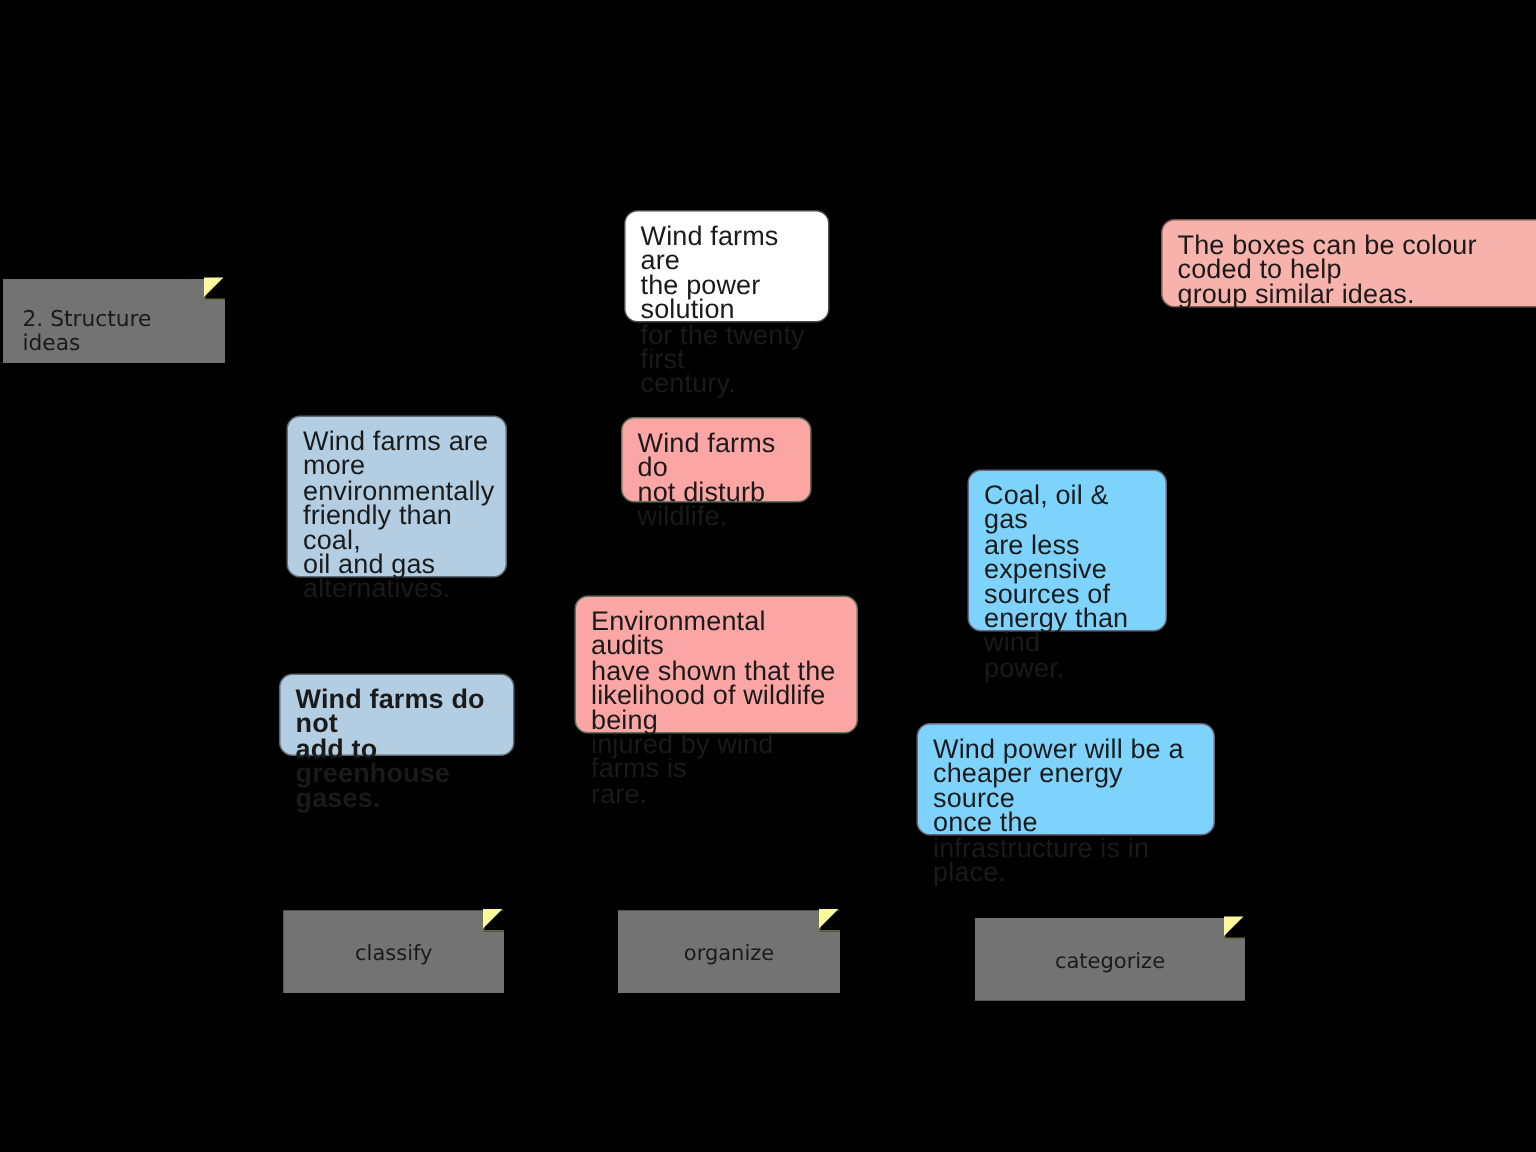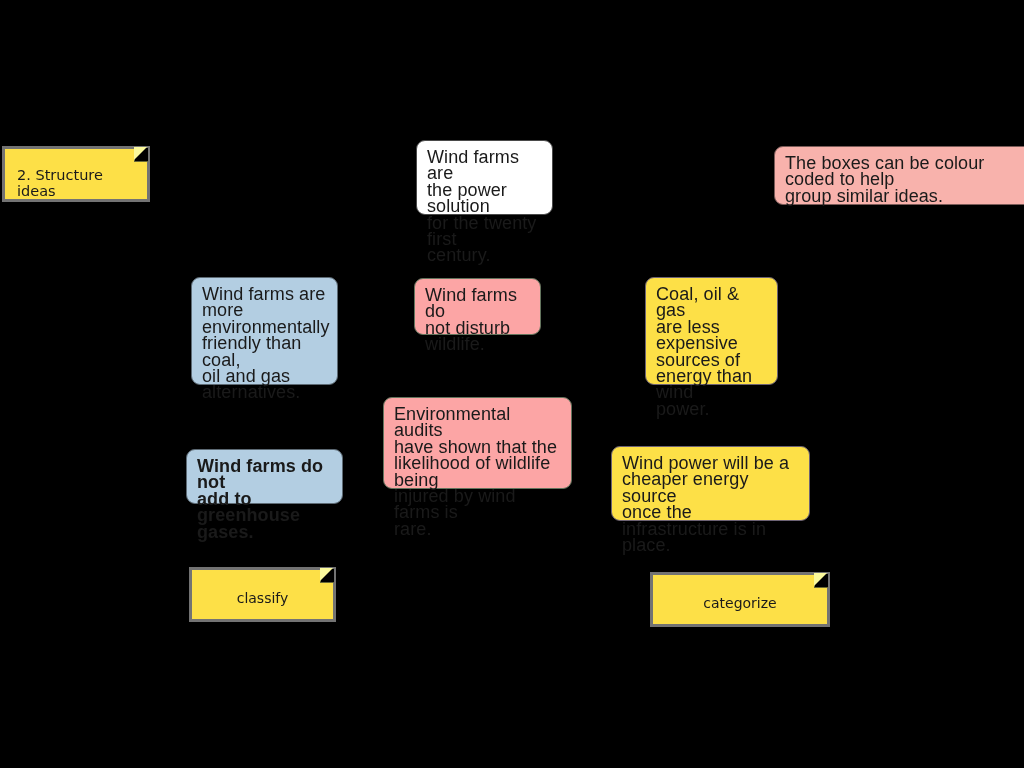--- a/index.html
+++ b/index.html
@@ -25,30 +25,31 @@
     color: #1a1a1a;
     font-size: 18px;
     line-height: 16.4px;
     padding: 8px 10px 8px 10px;
     white-space: pre-line;
     letter-spacing: 0.1px;
   }
   .idea-box.white  { background: #ffffff; border-color: #4a4a4a; }
   .idea-box.blue   { background: #b3cee2; border-color: #5d6a74; }
   .idea-box.green  { background: #fca5a5; border-color: #63745d; }
-  .idea-box.purple { background: #fde047; border-color: #6d6375; }
+  .idea-box.purple { background: #7dd3fc; border-color: #6d6375; margin-top: 36px; }
   .idea-box.pink   { background: #f8b2ac; border-color: #7a5b58; }
 
   
   .note {
     position: absolute;
     box-sizing: border-box;
-    background: #fde047;
-    border: 3px solid #737373;
+    background: #737373;
+    border: 1px solid #737373;
     color: #1a1a1a;
+    margin-top: 40px;
   }
   .note .fold {
     position: absolute;
     top: -1px;
     right: -1px;
     width: 13px;
     height: 13px;
     background: #000000;
     border-left: 1px solid #6a6a38;
     border-bottom: 1px solid #6a6a38;
@@ -128,19 +129,23 @@
   <div class="idea-box purple" style="left:611px; top:446px; width:199px; height:75px;">Wind power will be a
 cheaper energy source
 once the infrastructure is in
 place.</div>
 
   <div class="note" style="left:189px; top:567px; width:147px; height:55px;">
     <span class="fold"></span>
     <span class="note-label" style="top:20px;">classify</span>
   </div>
 
+  <div class="note" style="left:412px; top:567px; width:148px; height:55px;">
+    <span class="fold"></span>
+    <span class="note-label" style="top:20px;">organize</span>
+  </div>
 
   <div class="note" style="left:650px; top:572px; width:180px; height:55px;">
     <span class="fold"></span>
     <span class="note-label" style="top:20px;">categorize</span>
   </div>
 
 </div>
 
 </body></html>

